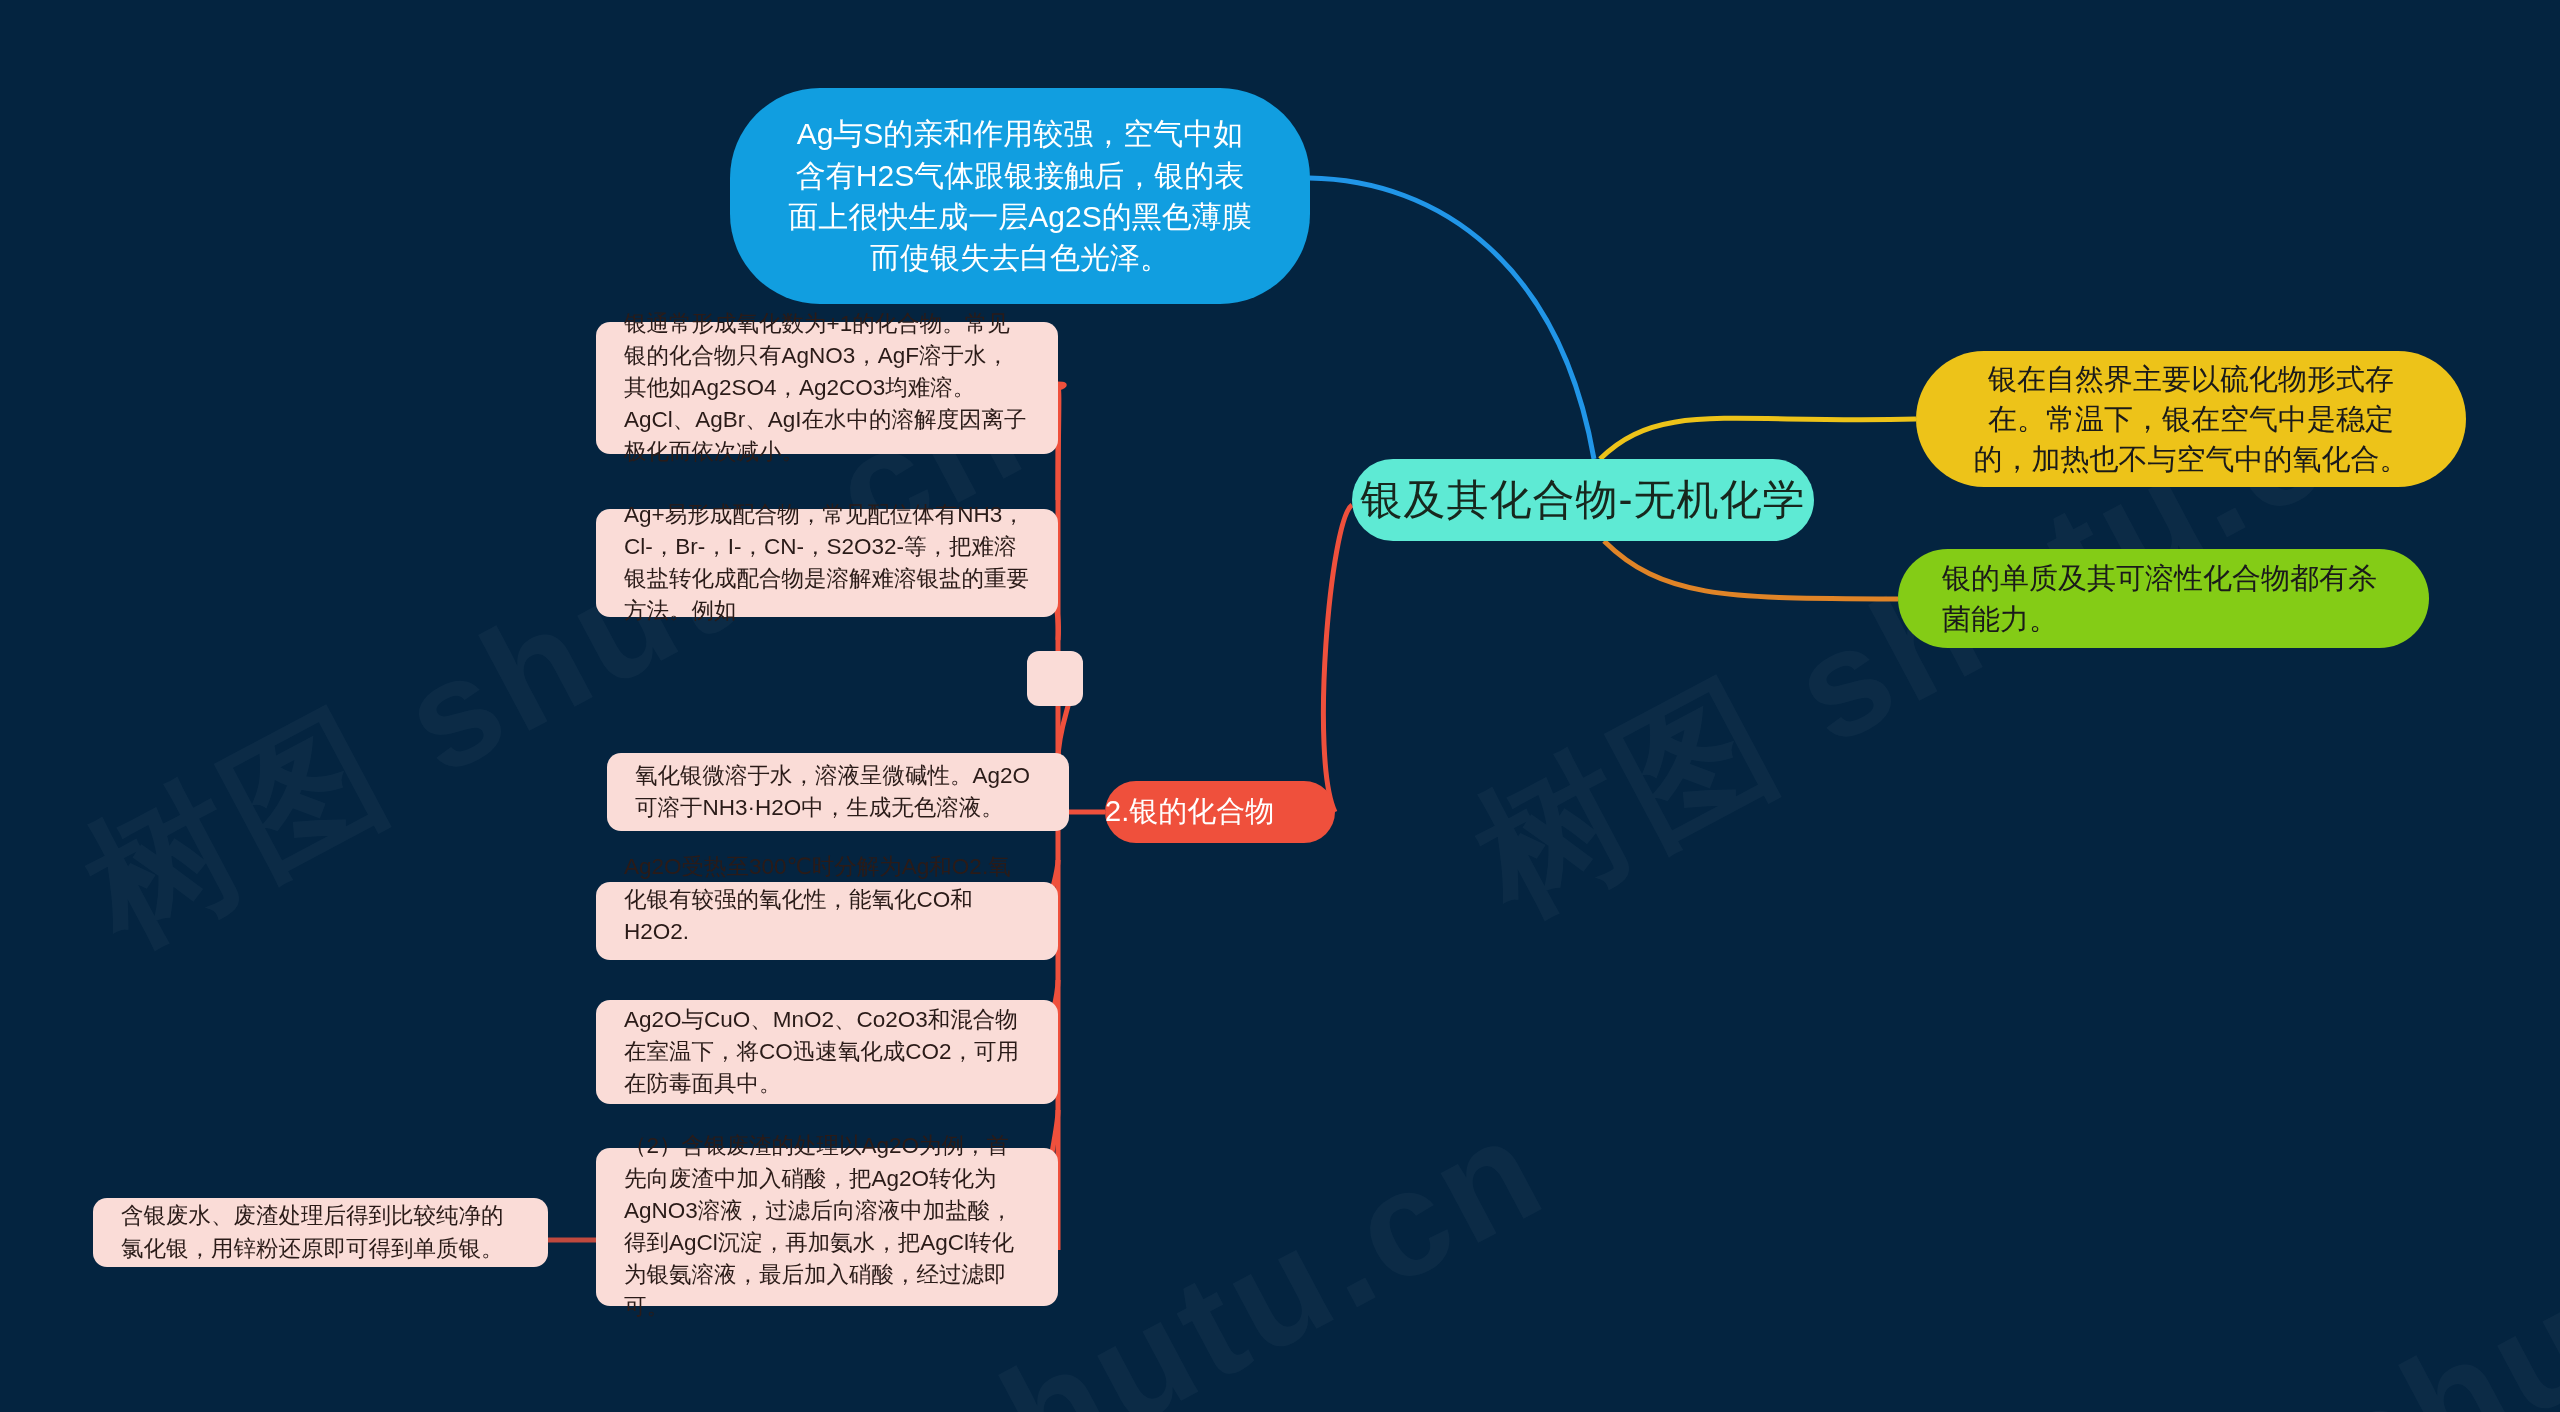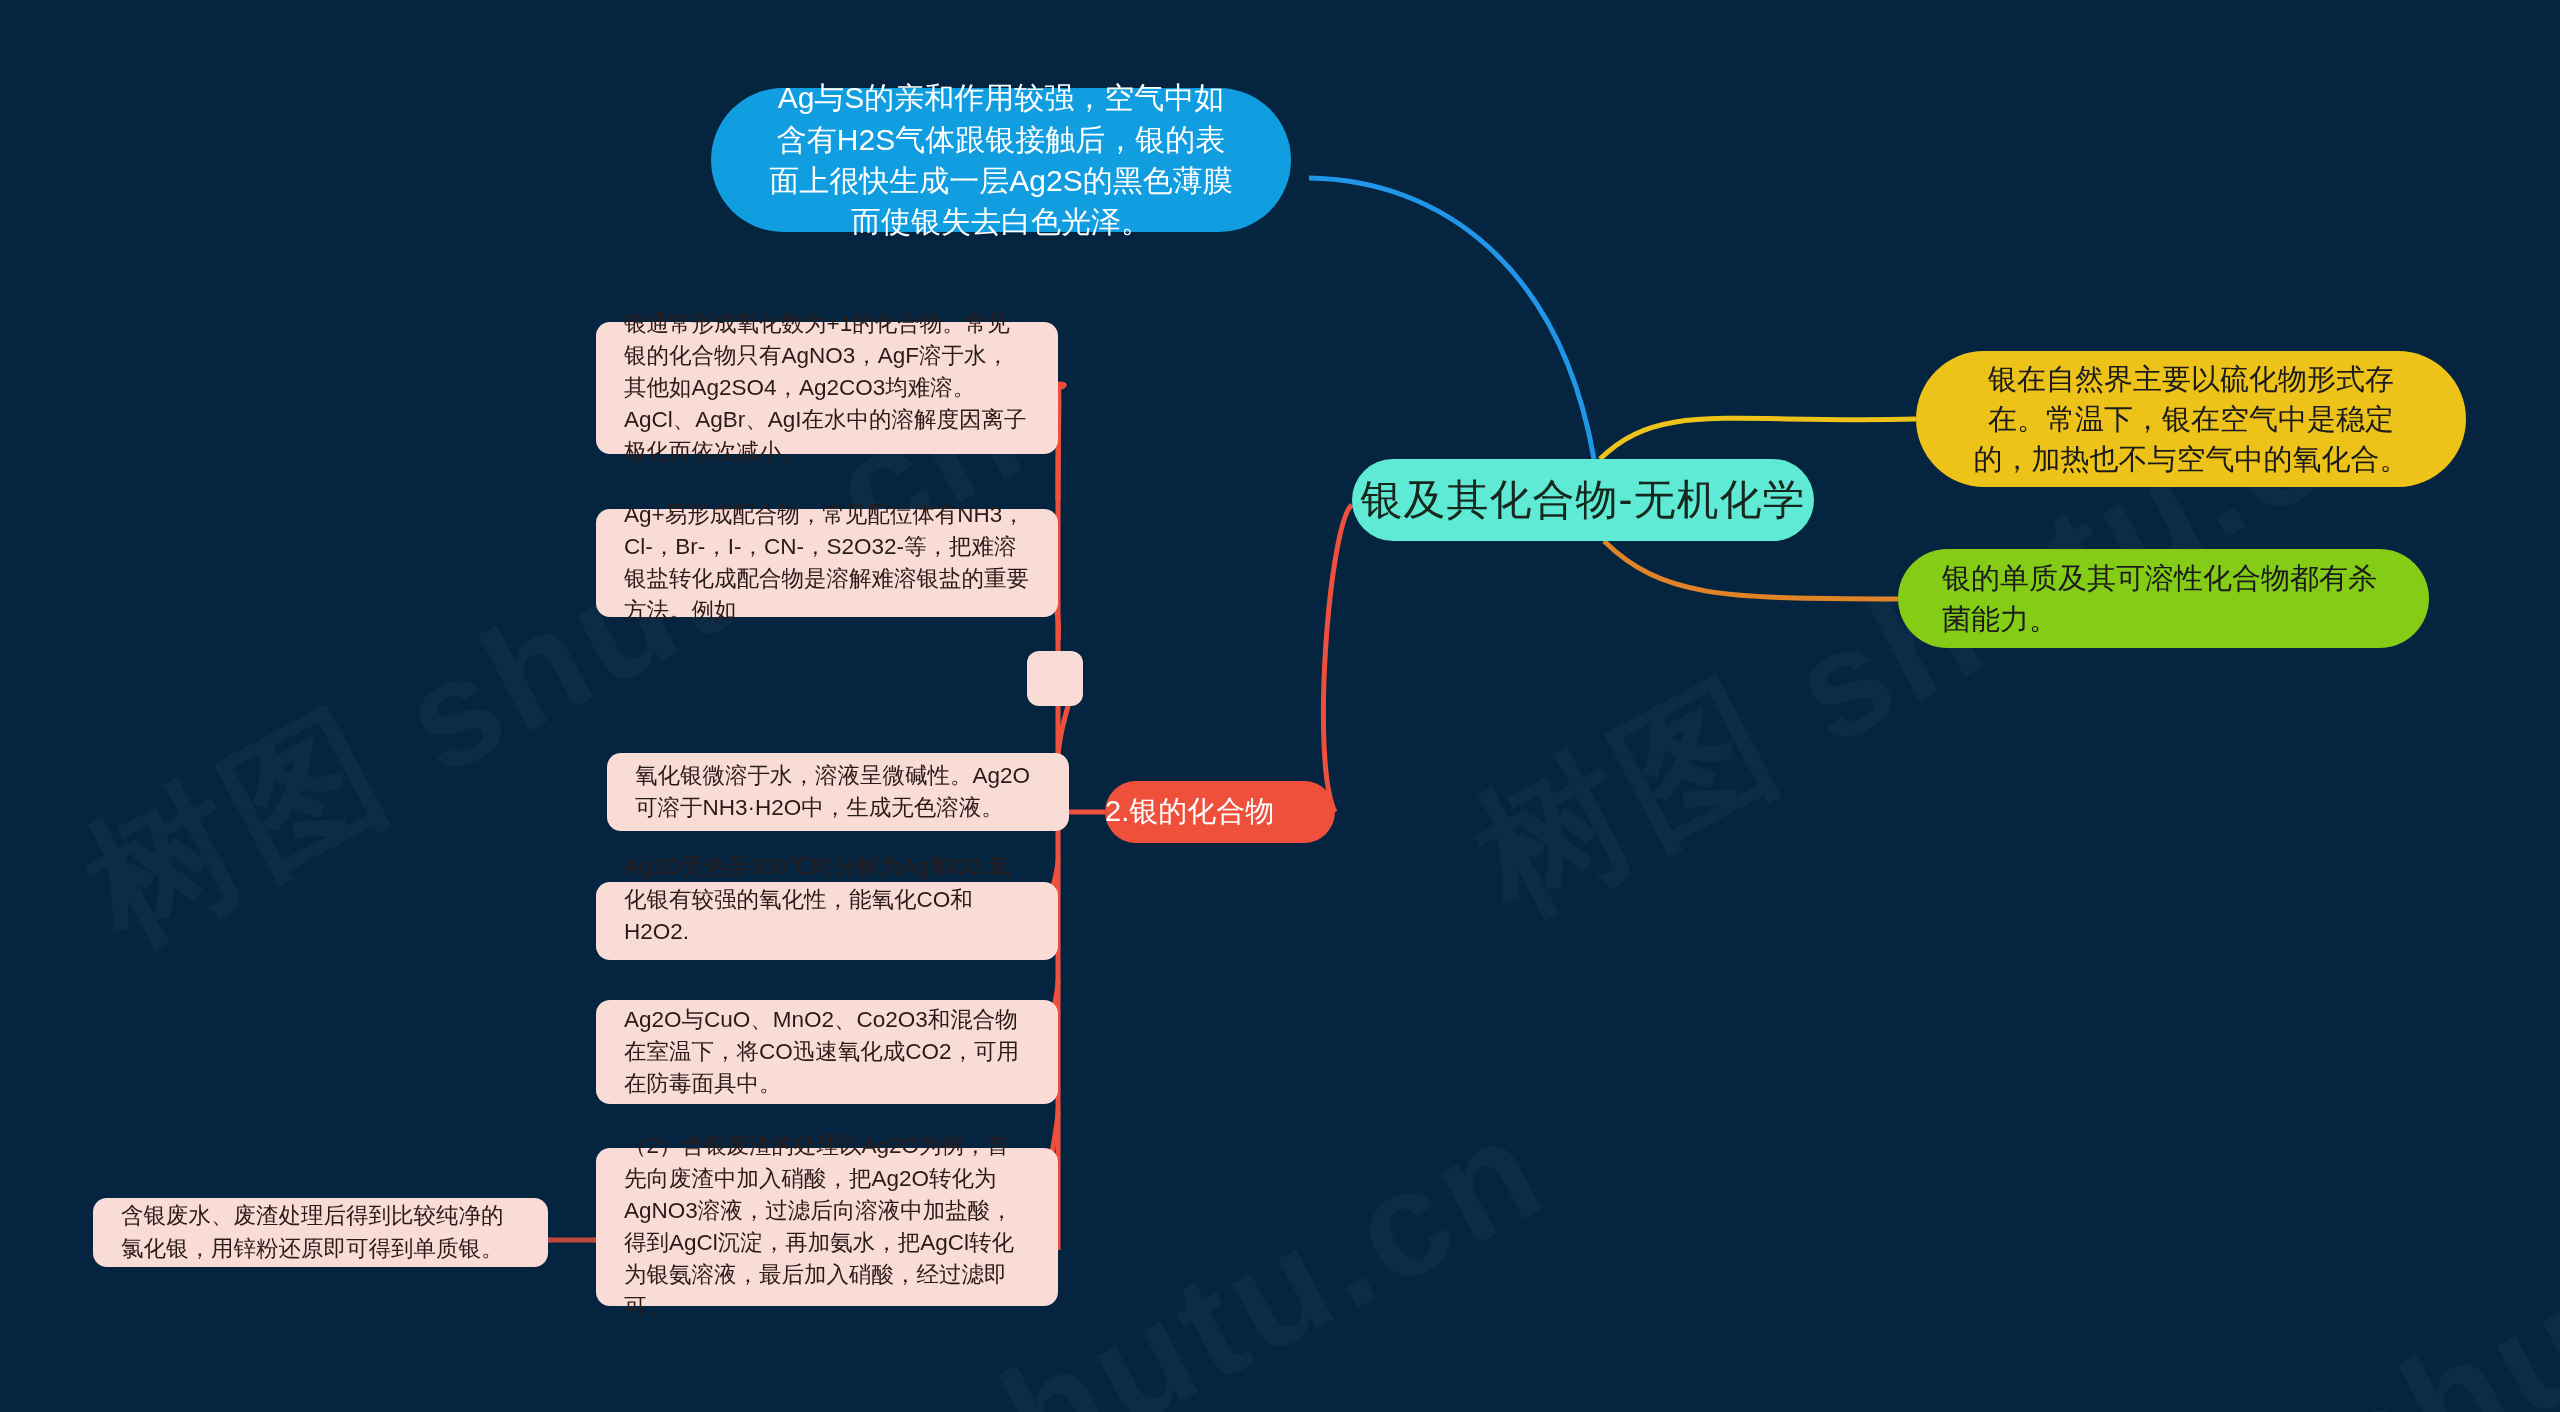--- a/index.html
+++ b/index.html
@@ -53,24 +53,24 @@
   }
   .n-root .label {
     color: #17271d;
     font-size: 42px;
     text-align: center;
     letter-spacing: 1px;
     white-space: nowrap;
   }
   
   .n-blue {
-    left: 711px;
+    left: 730px;
     top: 88px;
     width: 580px;
-    height: 144px;
+    height: 216px;
     background: #119ee0;
     border-radius: 90px;
     padding: 4px 52px;
   }
   .n-blue .label {
     color: #ffffff;
     font-size: 30px;
     line-height: 1.38;
     text-align: center;
   }

